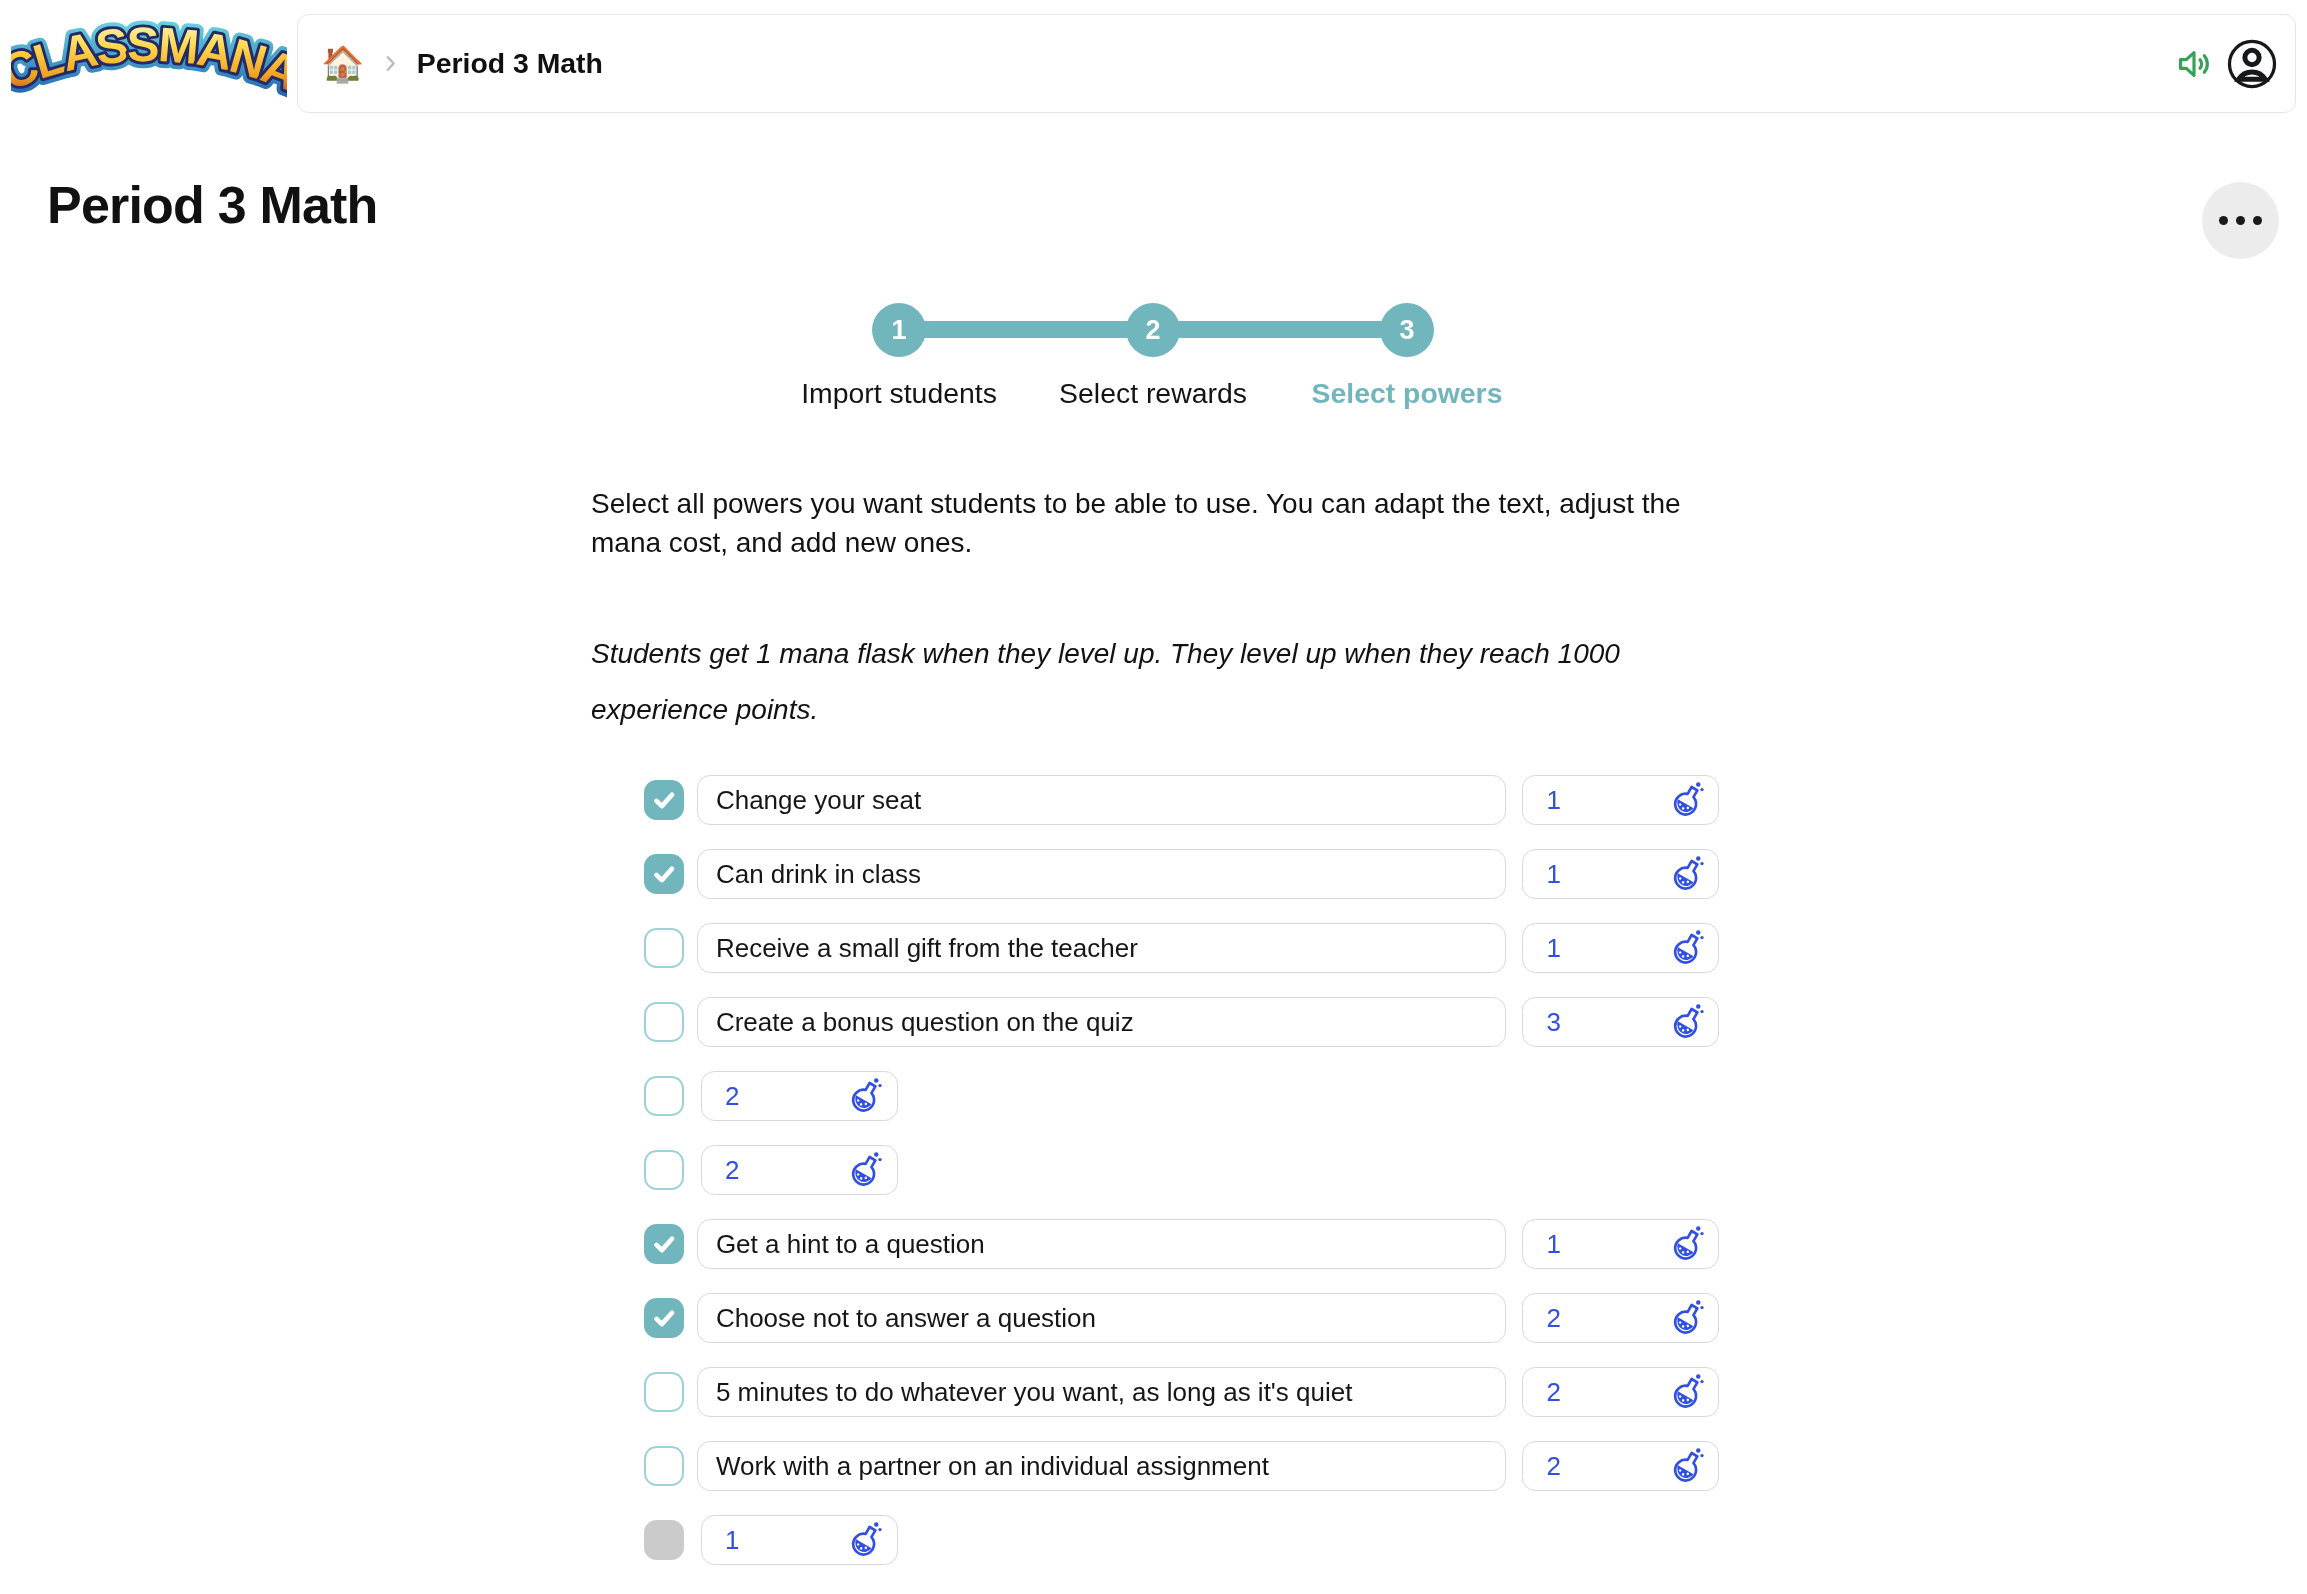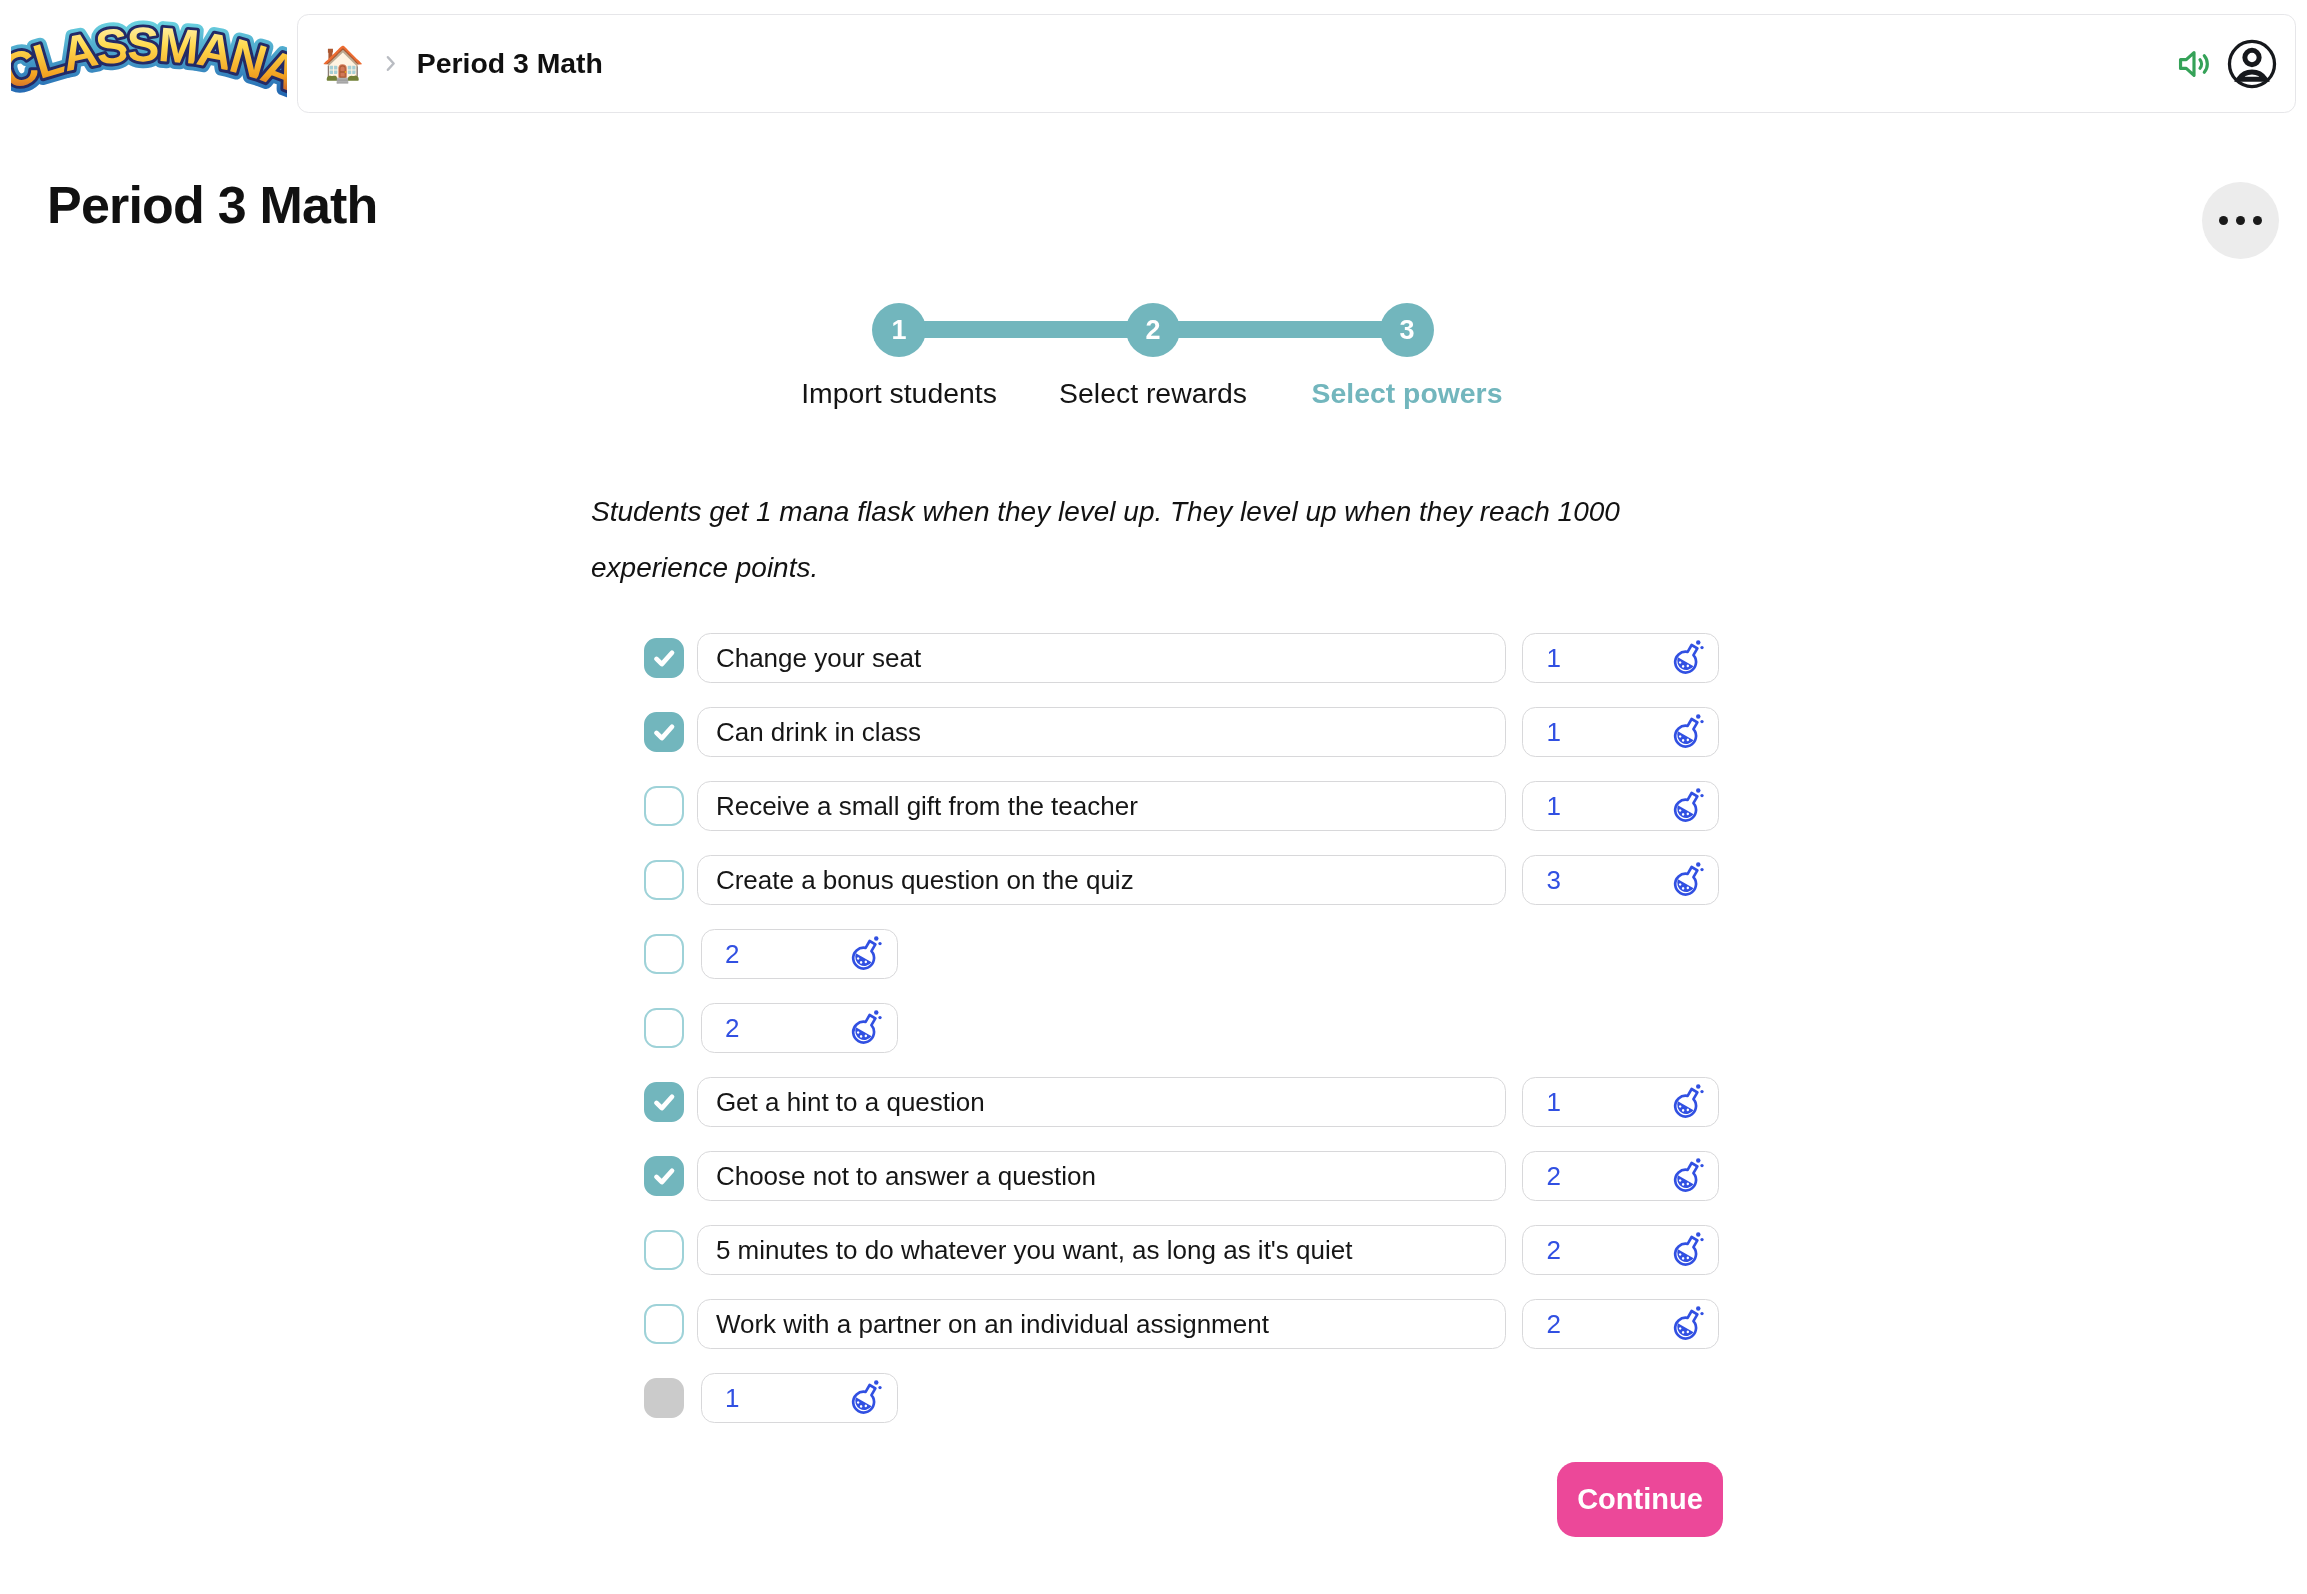--- a/index.html
+++ b/index.html
@@ -156,20 +156,21 @@
     </div>
   </div>
   <div class="step-labels">
     <div class="step-label">Import students</div>
     <div class="step-label">Select rewards</div>
     <div class="step-label active">Select powers</div>
   </div>
 </div>
 
 <div class="content">
+  <p class="p-main">Select all powers you want students to be able to use. You can adapt the text, adjust the mana cost, and add new ones.</p>
   <p class="p-note">Students get 1 mana flask when they level up. They level up when they reach 1000 experience points.</p>
 
   <div class="rows">
   <div class="row checked">
     <div class="checkbox">
       <svg viewBox="0 0 24 24">
             <polyline points="5.5 12.6 10 17 18.6 7.4"></polyline>
           </svg>
     </div>
     <input class="power-input" type="text" value="Change your seat" style="">

